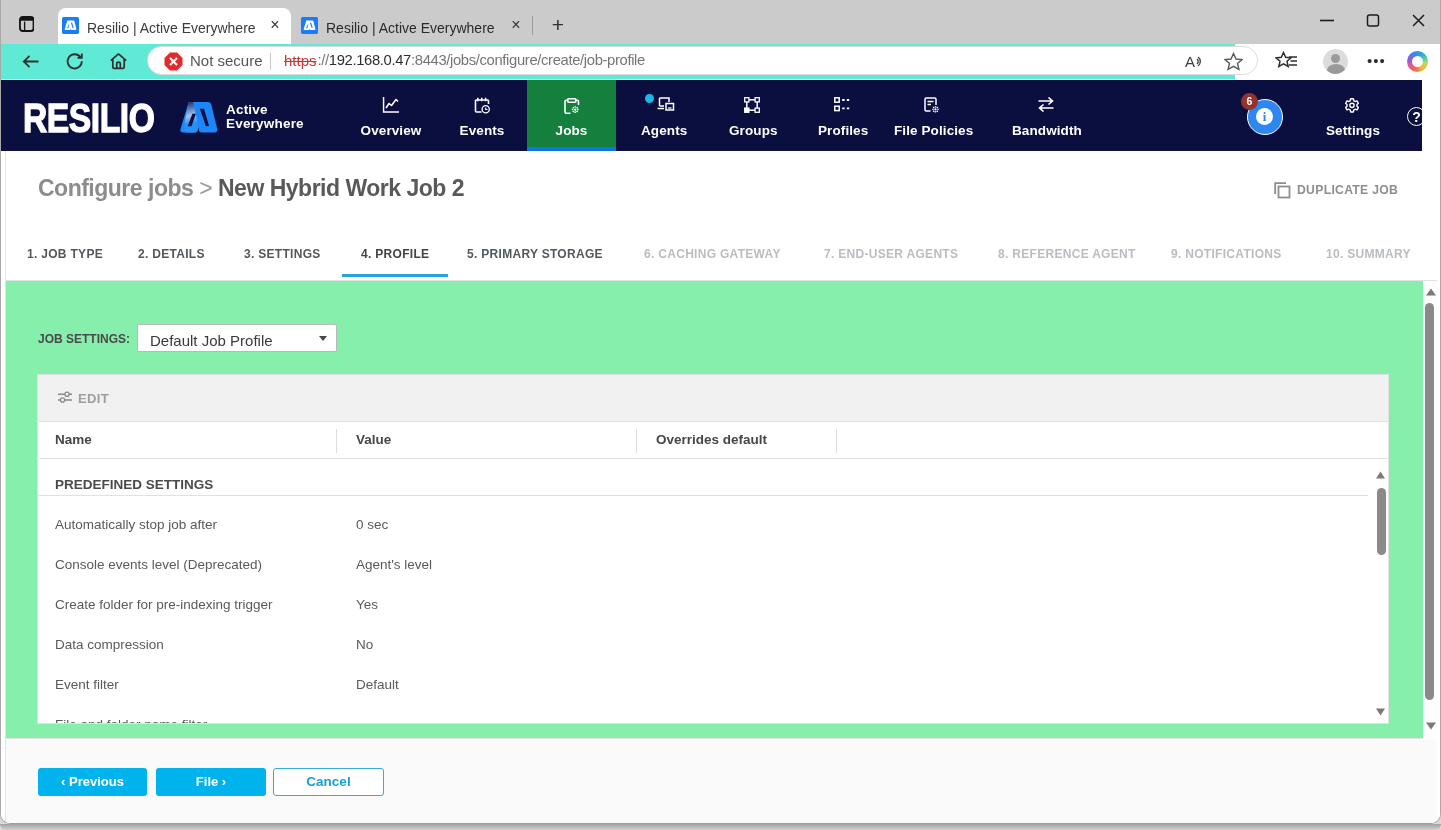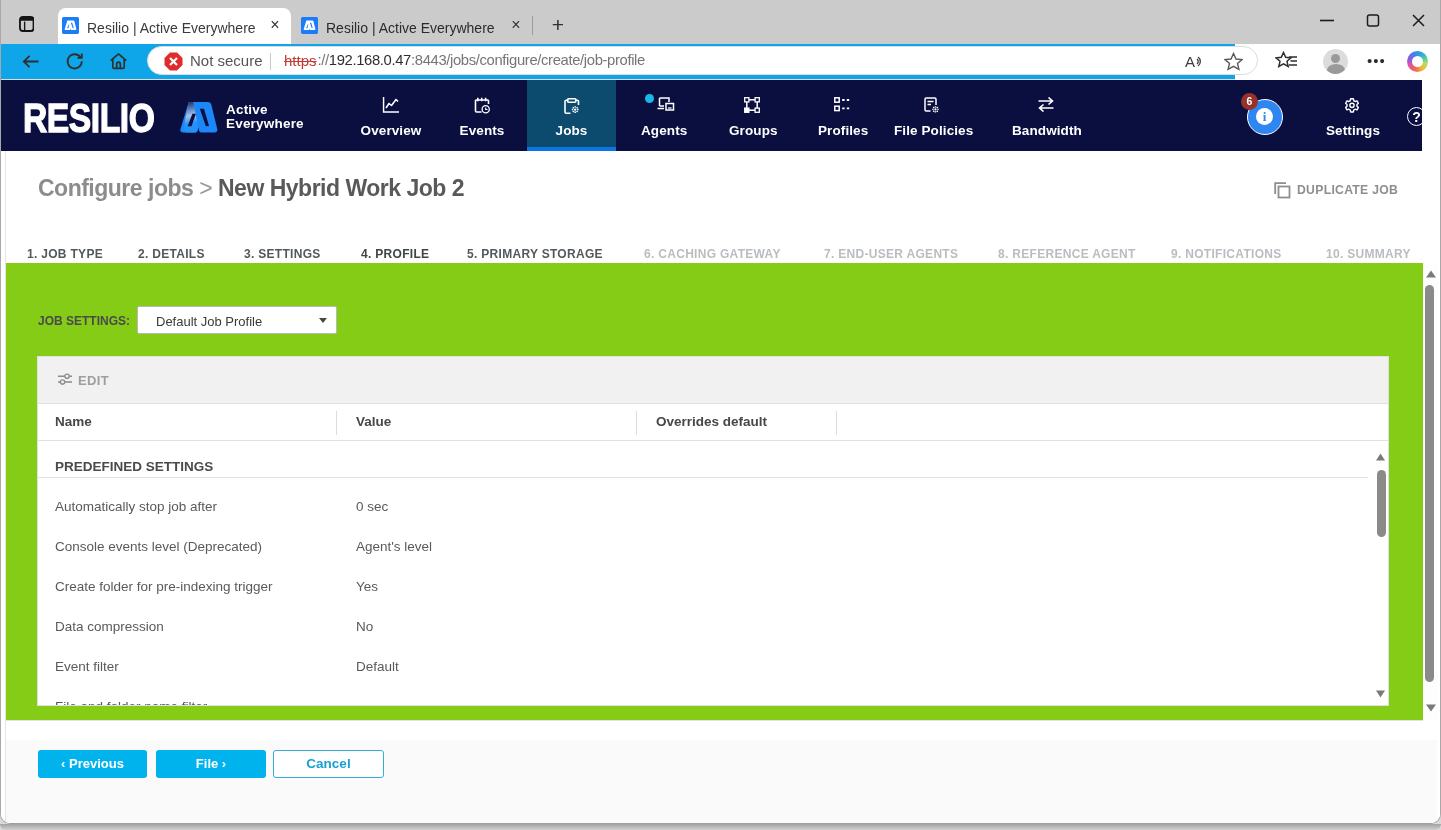--- a/index.html
+++ b/index.html
@@ -16,21 +16,21 @@
   #tabactions { position:absolute; left:17.5px; top:16px; width:15.5px; height:16px; }
   .tab-active { position:absolute; left:57px; top:8px; width:233px; height:36px; background:#fff; border-radius:8px 8px 0 0; }
   .tab-title { position:absolute; top:12px; font-size:14px; color:#3a3a3a; white-space:nowrap; }
   .tab-x { position:absolute; top:7px; width:20px; height:20px; font-size:16px; font-weight:400; color:#333; text-align:center; line-height:20px; }
   .favicon { position:absolute; top:9px; width:17px; height:17px; background:#1a7cf7; border-radius:2px; }
   .tab2 { position:absolute; left:295px; top:8px; width:232px; height:36px; }
   #tabsep { position:absolute; left:531px; top:16px; width:1px; height:19px; background:#9d9d9d; }
   #newtab { position:absolute; left:545px; top:13px; width:24px; height:24px; color:#303030; font-size:21px; font-weight:300; text-align:center; line-height:24px; }
   .winctl { position:absolute; top:0; height:40px; color:#1c1c1c; }
   
-  #toolbar { position:absolute; left:0; top:44px; width:1234px; height:36px; background:#0ea5e9; border-bottom:1px solid #dedede; }
+  #toolbar { position:absolute; left:0; top:44px; width:1234px; height:36px; background:#5eead4; border-bottom:1px solid #dedede; }
   #pill { position:absolute; left:146px; top:2px; width:1111px; height:29px; background:#fff; border:1px solid #dcdcdc; border-radius:15px; }
   .urltext { position:absolute; top:5px; font-size:15px; white-space:nowrap; }
   
   #navbar { position:absolute; left:0; top:80px; width:1421px; height:71px; background:#0b0f3f; }
   .navitem { position:absolute; top:0; height:71px; text-align:center; color:#fff; }
   .navlabel { position:absolute; width:100%; top:43px; font-size:13.5px; font-weight:700; color:#fff; letter-spacing:.1px; white-space:nowrap; text-align:center; }
   .navicon { position:absolute; top:17px; left:50%; transform:translateX(-50%); }
   #resilio { position:absolute; left:22px; top:16px; color:#fff; font-size:40px; font-weight:700; letter-spacing:-0.5px; transform:scaleX(0.84); -webkit-text-stroke:1.3px #fff; transform-origin:left top; }
   
   #app { position:absolute; left:0; top:151px; width:1441px; height:673px; background:#fff; }
@@ -38,24 +38,24 @@
   #crumbs { position:absolute; left:37px; top:24px; font-size:23px; font-weight:700; color:#8c8c8c; letter-spacing:-0.5px; }
   #crumbs b { color:#595959; font-weight:700; }
   #dup { position:absolute; left:1273px; top:31px; color:#8e8e8e; }
   #dup span { position:absolute; left:23px; top:1px; font-size:12.2px; font-weight:700; letter-spacing:.3px; white-space:nowrap; }
   
   .step { position:absolute; top:96px; font-size:12px; font-weight:700; color:#53585c; letter-spacing:.3px; white-space:nowrap; }
   .step.dis { color:#b9bdc1; }
   #underline { position:absolute; left:341px; top:123px; width:106px; height:3px; background:#29a3d8; }
   #tabsborder { position:absolute; left:5px; top:129px; width:1431px; height:1px; background:#e2e2e2; }
   
-  #content { position:absolute; left:5px; top:112px; width:1431px; height:458px; background:#84cc16; border-bottom:1px solid #e2e2e2; }
+  #content { position:absolute; left:5px; top:130px; width:1431px; height:458px; background:#86efac; border-bottom:1px solid #e2e2e2; }
   #jobset { position:absolute; left:32px; top:51px; font-size:12px; font-weight:700; color:#4a4a4a; letter-spacing:0; }
   #dropdown { position:absolute; left:131px; top:43px; width:200px; height:28px; background:#fff; border:1px solid #b9b9b9; border-radius:2px; }
-  #dropdown .dtext { position:absolute; left:12px; top:6.5px; font-size:13px; color:#3a3a3a;margin-left:6px; }
+  #dropdown .dtext { position:absolute; left:12px; top:6.5px; font-size:15px; color:#3a3a3a; }
   #dropdown .caret { position:absolute; right:9px; top:11px; width:0; height:0; border-left:4.5px solid transparent; border-right:4.5px solid transparent; border-top:5.5px solid #474747; }
   
   #panel { position:absolute; left:31px; top:93px; width:1352px; height:350px; background:#fff; border:1px solid #e1e1e1; overflow:hidden; }
   #editbar { position:absolute; left:0; top:0; width:1350px; height:47px; background:#f1f1f1; border-bottom:1px solid #e1e1e1; }
   #editbar .etext { position:absolute; left:40px; top:16px; font-size:13px; font-weight:700; color:#9e9e9e; letter-spacing:.4px; }
   #thead { position:absolute; left:0; top:48px; width:1350px; height:36px; background:#fff; border-bottom:1px solid #e1e1e1; }
   .th { position:absolute; top:9px; font-size:13.5px; font-weight:700; color:#474747; }
   .thsep { position:absolute; top:6px; width:1px; height:24px; background:#dcdcdc; }
   .row { position:absolute; left:0; width:1330px; height:40px; }
   .rname { position:absolute; left:17px; top:12px; font-size:13.5px; color:#5a5a5a; }
@@ -186,21 +186,21 @@
     <div class="navitem" style="left:457px; width:48px;">
       <svg class="navicon" width="17" height="17" viewBox="0 0 17 17">
           <path d="M2 3 H14 Q15 3 15 4 V7 M2 3 V14 Q2 15 3 15 H8" fill="none" stroke="#fff" stroke-width="1.6"></path>
           <path d="M4.3 0.8 V4.2 M8.2 0.8 V4.2 M12.1 0.8 V4.2" stroke="#fff" stroke-width="1.6"></path>
           <circle cx="12.2" cy="12.2" r="3.6" fill="none" stroke="#fff" stroke-width="1.3"></circle>
           <path d="M12.2 10.4 V12.5 H14" fill="none" stroke="#fff" stroke-width="1.1"></path>
         </svg>
       <div class="navlabel">Events</div>
     </div>
 
-    <div class="navitem" style="left:526px; width:89px; background:#0c4a6e; border-bottom:4px solid #0d74e4;">
+    <div class="navitem" style="left:526px; width:89px; background:#15803d; border-bottom:4px solid #0d74e4;">
       <svg class="navicon" width="17" height="18" viewBox="0 0 17 18">
           <path d="M5 3.2 H2.6 Q1.5 3.2 1.5 4.3 V15 Q1.5 16.2 2.6 16.2 H7" fill="none" stroke="#fff" stroke-width="1.6"></path>
           <path d="M11.5 3.2 H13.9 Q15 3.2 15 4.3 V8" fill="none" stroke="#fff" stroke-width="1.6"></path>
           <rect x="4" y="1.7" width="8.5" height="3.6" rx="1.2" fill="none" stroke="#fff" stroke-width="1.5"></rect>
           <g transform="translate(11.7,12.6)">
             <circle r="1.2" fill="#fff"></circle>
             <g stroke="#fff" stroke-width="1.5">
       <path d="M0 -3.4 V-2 M0 2 V3.4 M-3.4 0 H-2 M2 0 H3.4 M-2.4 -2.4 L-1.4 -1.4 M1.4 1.4 L2.4 2.4 M2.4 -2.4 L1.4 -1.4 M-1.4 1.4 L-2.4 2.4"></path>
             </g>
           </g>

